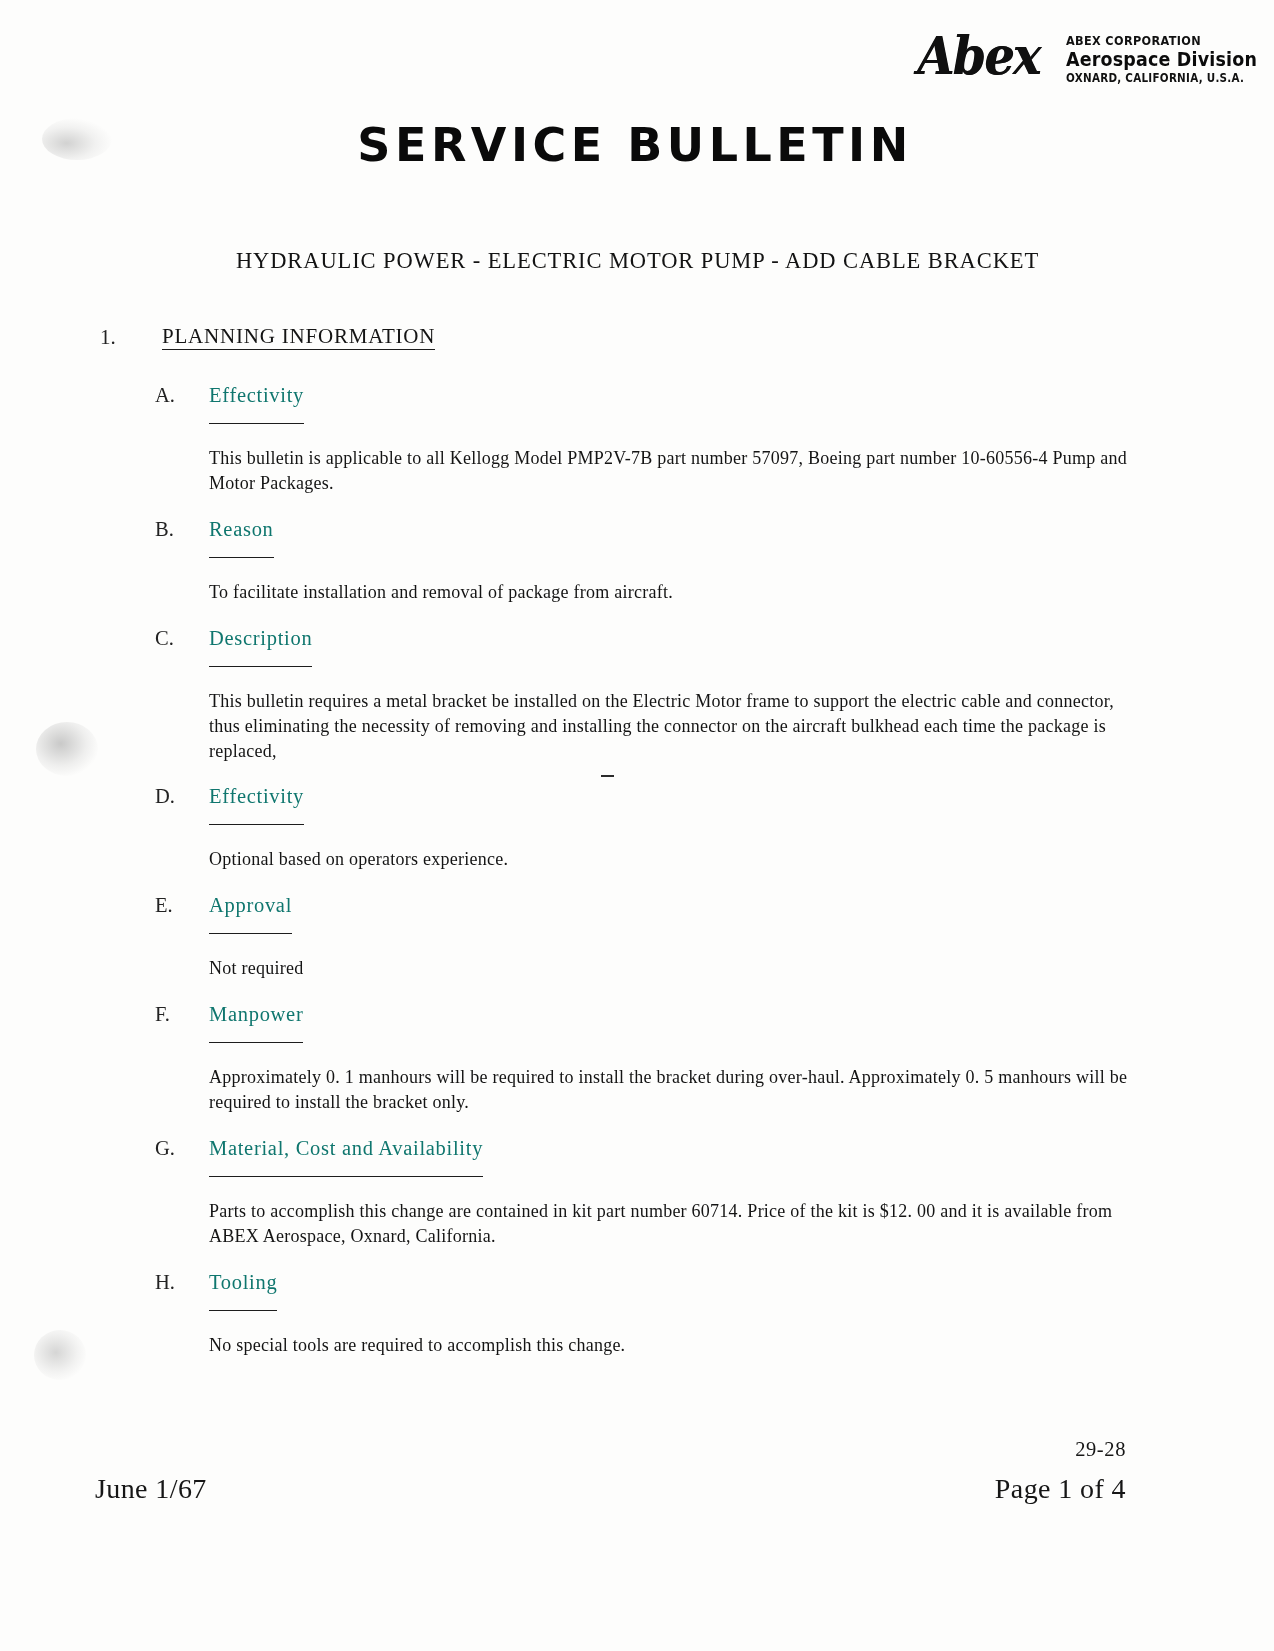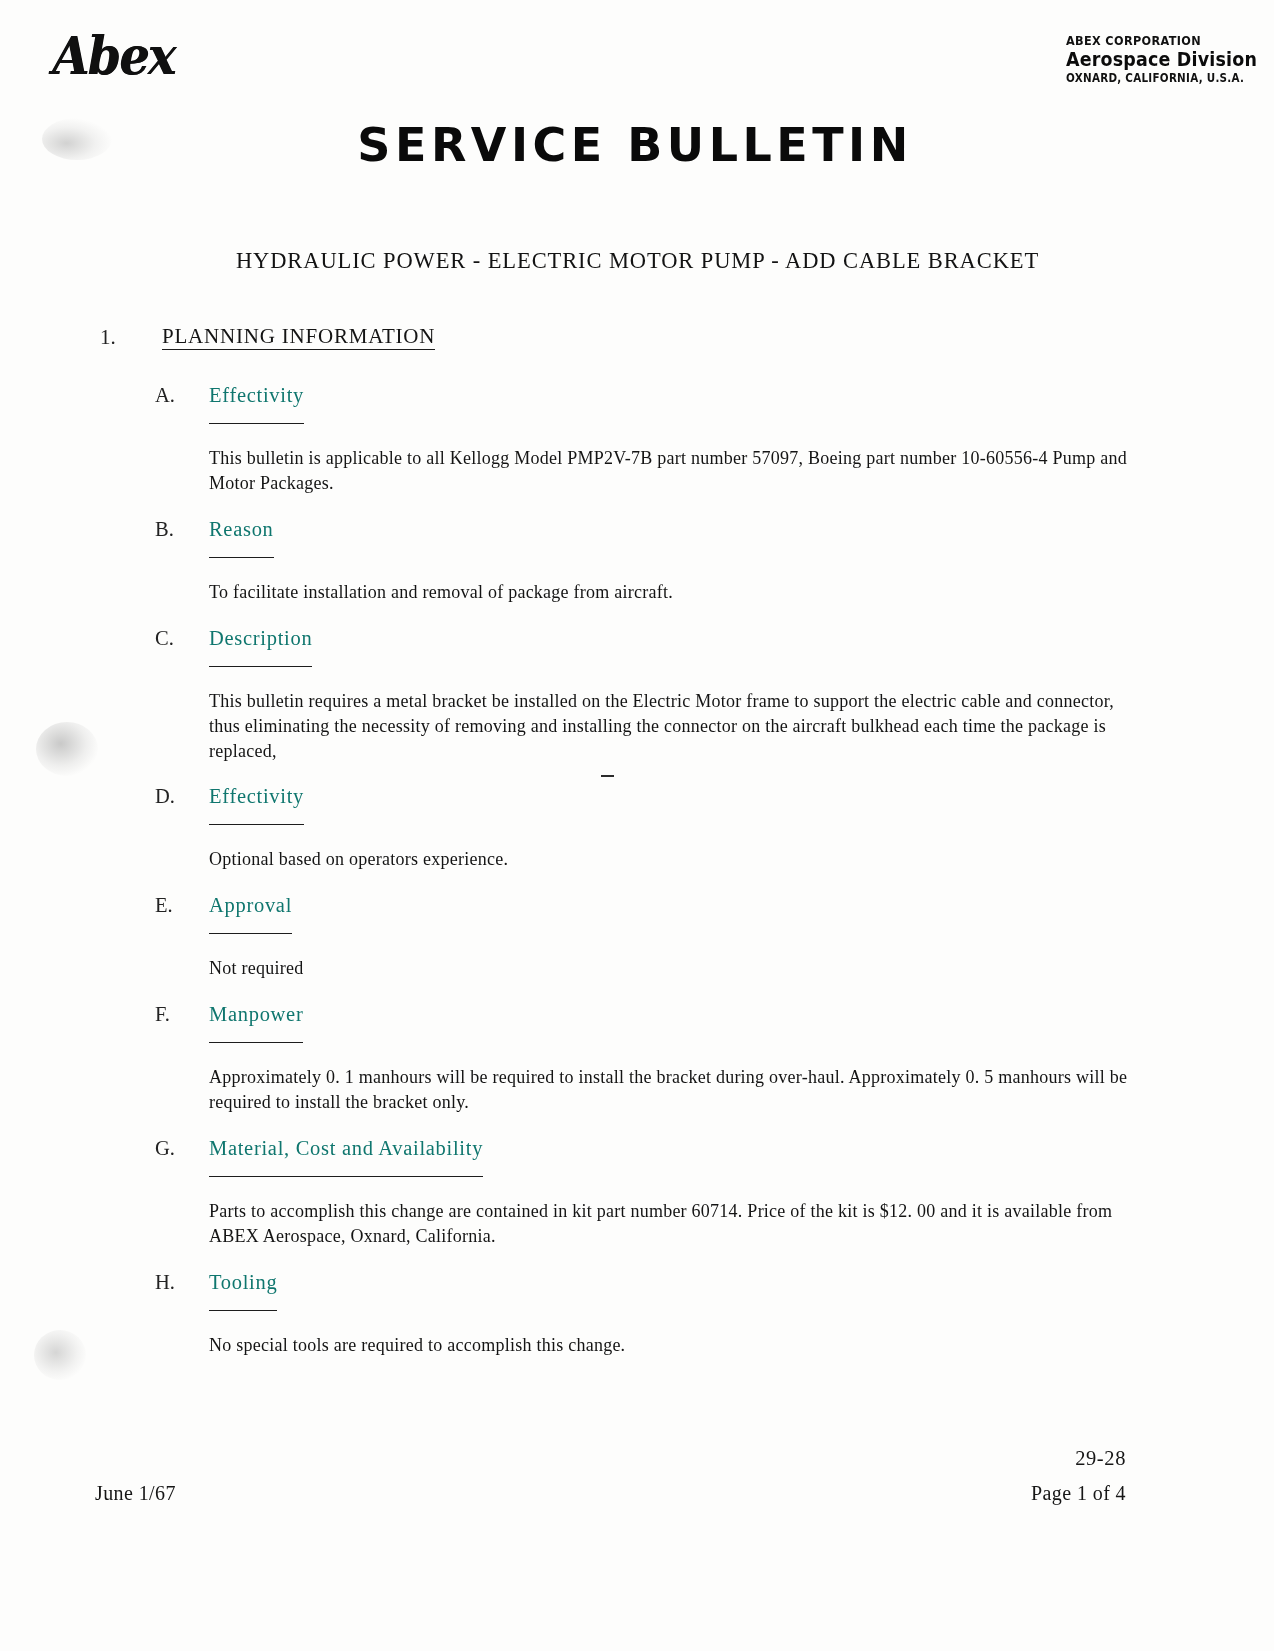--- a/index.html
+++ b/index.html
@@ -42,21 +42,21 @@
     width: 52px; height: 50px;
     background: radial-gradient(ellipse at 42% 45%, rgba(110,110,110,0.5) 0%, rgba(175,175,175,0.25) 50%, rgba(255,255,255,0) 75%);
   }
 
   
   .masthead {
     position: absolute;
     left: 0; right: 0;
     top: 30px;
     display: flex;
-    justify-content: space-between;
+    justify-content: flex-end;
     align-items: flex-start;
   }
   .logo-wrap {
     width: 180px;
     display: flex;
     justify-content: flex-end;
     align-items: center;
     padding-right: 22px;
   }
   .logo-abex {
@@ -213,21 +213,21 @@
     letter-spacing: 0.6px;
     color: #161616;
   }
   .footer-row {
     display: flex;
     justify-content: space-between;
     align-items: baseline;
     margin-top: 12px;
   }
   .footer-date, .footer-page {
-    font-size: 20px;
+    font-size: 28px;
     letter-spacing: 0.4px;
     color: #161616;
   }
 </style>
 </head>
 <body>
 
 <div id="page">
 
   <div class="scan-blob blob-1"></div>

